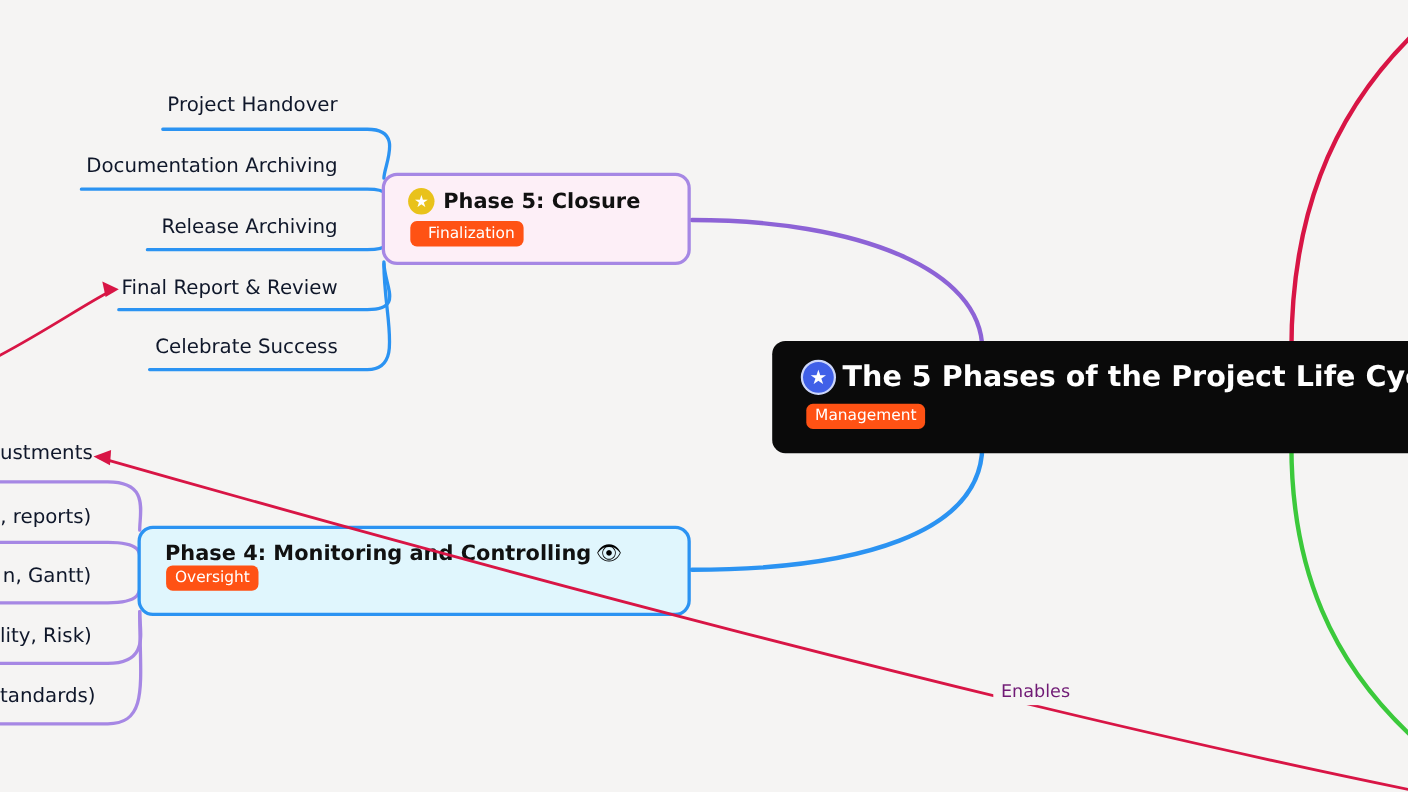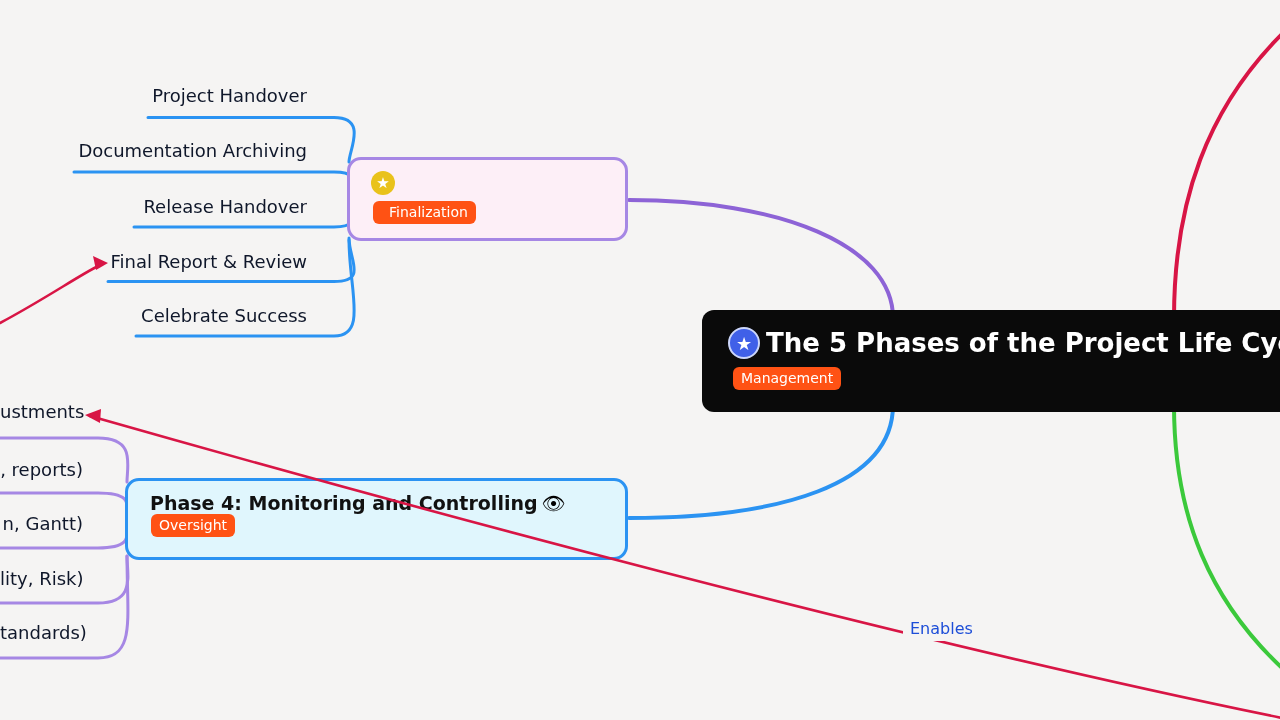--- a/index.html
+++ b/index.html
@@ -47,21 +47,21 @@
     background:#0a0a0a;padding:17px 0 0 26px;
   }
   #root-node .star-circle{
     width:32px;height:32px;background:#4060e8;border:2px solid #ccd6fa;
     font-size:18px;box-sizing:border-box;
   }
   #root-node .node-title{font-size:26px;color:#fff;}
   #root-node .badge{margin:8px 4px 0 5px;}
   #enables-label{
     position:absolute;z-index:4;left:903px;top:616px;padding:3px 7px;
-    background:#f5f4f3;color:#1d4ed8;font-size:16px;white-space:nowrap;
+    background:#f5f4f3;color:#701a75;font-size:16px;white-space:nowrap;
   }
 </style>
 </head>
 <body>
 
 <svg id="links" class="layer" width="1280" height="720">
 
   <path d="M 1282,34 C 1208,108 1174,200 1174,318" stroke="#d81545" stroke-width="4" fill="none" stroke-linecap="round"></path>
   <path d="M 1174,405 C 1174,520 1212,602 1282,668" stroke="#3bc93b" stroke-width="4" fill="none" stroke-linecap="round"></path>
   <path d="M 629,200 C 780,200 893,245 893,318" stroke="#8d63d6" stroke-width="4" fill="none" stroke-linecap="round"></path>
@@ -75,33 +75,34 @@
 
   <path d="M -4,438 L 98,438 C 136,438 127,465 127,482" stroke="#a687e4" stroke-width="3" fill="none" stroke-linecap="round"></path>
   <path d="M -4,493 L 98,493 C 132,493 127,505 127,512" stroke="#a687e4" stroke-width="3" fill="none" stroke-linecap="round"></path>
   <path d="M -4,548 L 98,548 C 132,548 127,535 127,528" stroke="#a687e4" stroke-width="3" fill="none" stroke-linecap="round"></path>
   <path d="M -4,603 L 98,603 C 136,603 127,575 127,556" stroke="#a687e4" stroke-width="3" fill="none" stroke-linecap="round"></path>
   <path d="M -4,658 L 98,658 C 136,658 127,620 127,556" stroke="#a687e4" stroke-width="3" fill="none" stroke-linecap="round"></path>
 </svg>
 
 <div class="leaf-label" style="left:0;width:307px;top:85px">Project Handover</div>
 <div class="leaf-label" style="left:0;width:307px;top:140px">Documentation Archiving</div>
-<div class="leaf-label" style="left:0;width:307px;top:196px">Release Handover</div>
+<div class="leaf-label" style="left:0;width:307px;top:196px">Release Archiving</div>
 <div class="leaf-label" style="left:0;width:307px;top:251px">Final Report &amp; Review</div>
 <div class="leaf-label" style="left:0;width:307px;top:305px">Celebrate Success</div>
 
 <div class="leaf-label" style="left:0;width:83px;top:401px">ustments</div>
 <div class="leaf-label" style="left:0;width:83px;top:459px">, reports)</div>
 <div class="leaf-label" style="left:0;width:83px;top:513px">n, Gantt)</div>
 <div class="leaf-label" style="left:0;width:83px;top:568px">lity, Risk)</div>
 <div class="leaf-label" style="left:0;width:83px;top:622px">tandards)</div>
 
 <div id="phase5-node" class="node">
   <div class="node-title-row">
     <span class="star-circle">★</span>
+    <span class="node-title">Phase 5: Closure</span>
   </div>
   <span class="badge">Finalization</span>
 </div>
 
 <div id="phase4-node" class="node">
   <div class="node-title-row" style="gap:4px">
     <span class="node-title">Phase 4: Monitoring and Controlling</span>
     <span class="eye">👁</span>
   </div>
   <span class="badge">Oversight</span>

